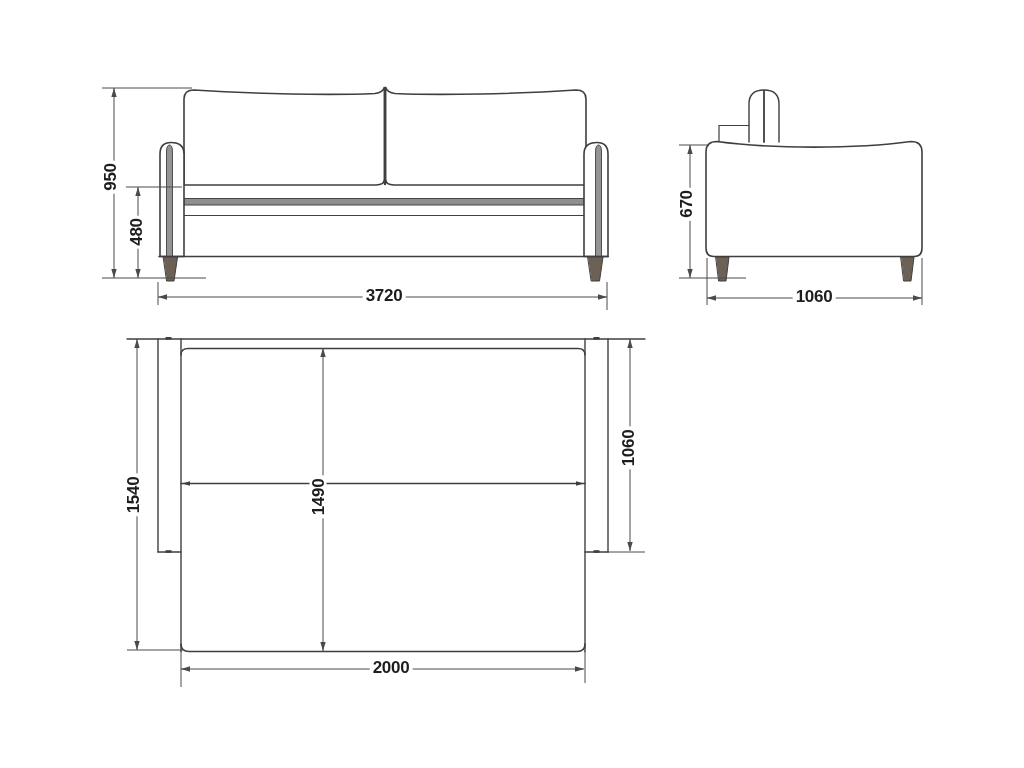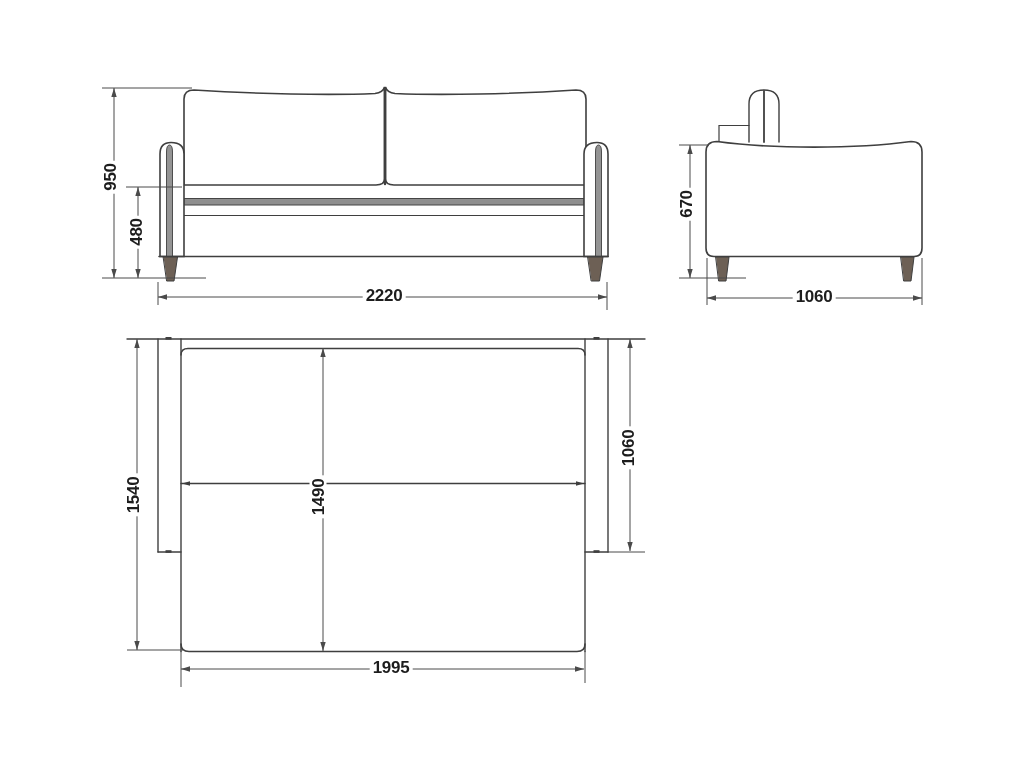--- a/index.html
+++ b/index.html
@@ -113,20 +113,20 @@
       <polygon points="630,339 627.3,348 632.7,348"></polygon>
       <polygon points="630,551 627.3,542 632.7,542"></polygon>
       <polygon points="181,669 190,666.3 190,671.7"></polygon>
       <polygon points="584,669 575,666.3 575,671.7"></polygon>
     </g>
   </g>
 </svg>
 
   <div class="dim-label rot" style="left:110px;top:177px;">950</div>
   <div class="dim-label rot" style="left:136px;top:232px;">480</div>
-  <div class="dim-label" style="left:384px;top:295px;">2220</div>
+  <div class="dim-label" style="left:384px;top:295px;">3720</div>
   <div class="dim-label rot" style="left:686px;top:204px;">670</div>
   <div class="dim-label" style="left:814px;top:296px;">1060</div>
   <div class="dim-label rot" style="left:133px;top:495px;">1540</div>
   <div class="dim-label rot" style="left:318px;top:497px;">1490</div>
   <div class="dim-label rot" style="left:628px;top:448px;">1060</div>
-  <div class="dim-label" style="left:391px;top:667px;">1995</div>
+  <div class="dim-label" style="left:391px;top:667px;">2000</div>
 </div>
 
 </body></html>

